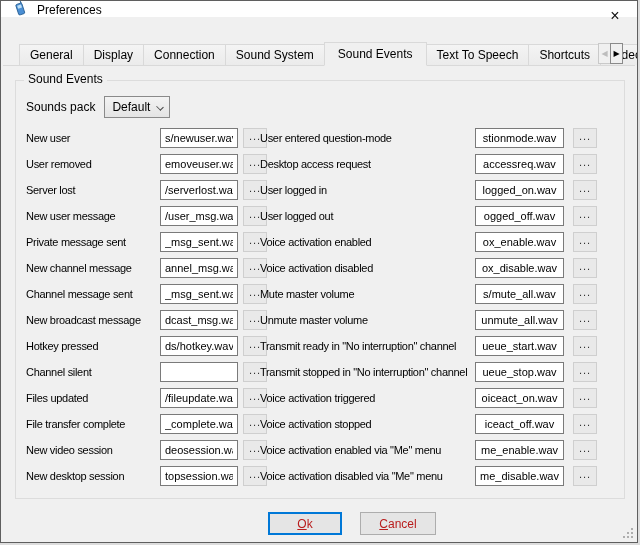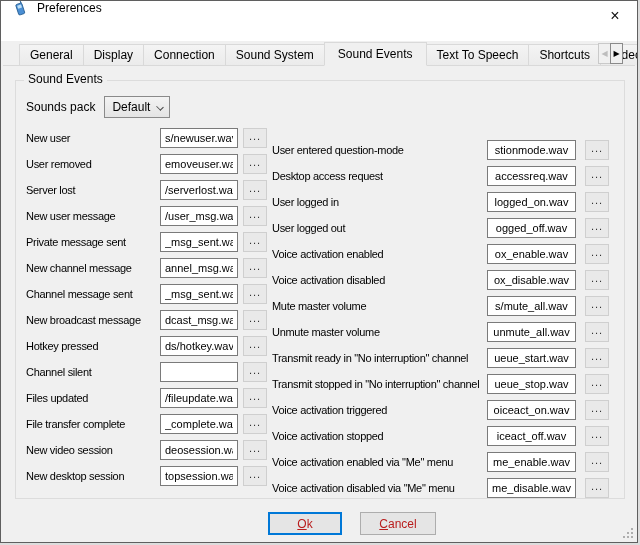--- a/index.html
+++ b/index.html
@@ -4,21 +4,21 @@
 <style>
   html,body{margin:0;padding:0;background:#ddd;}
   *{box-sizing:border-box;}
   .window{
     position:relative;width:638px;height:543px;margin:0;
     border:1px solid #5f5f5f;background:#f0f0f0;
     font-family:"Liberation Sans",sans-serif;font-size:12px;color:#000;
     overflow:hidden;
   }
   
-  .titlebar{position:absolute;top:0;left:0;right:0;height:40px;background:#ffffff;display:flex;align-items:flex-start;}
+  .titlebar{position:absolute;top:0;left:0;right:0;height:16px;background:#ffffff;display:flex;align-items:flex-end;}
   .app-icon{margin-left:11px;width:16px;height:16px;flex:0 0 auto;}
   .title{margin-left:9px;font-size:12px;}
   .close-btn{position:absolute;right:0;top:0;width:44px;height:30px;display:flex;align-items:center;justify-content:center;
     font-size:16px;font-weight:300;color:#111;background:transparent;border:none;cursor:default;}
   
   .tabbar{position:absolute;top:40px;left:2px;right:2px;height:25px;display:flex;align-items:flex-end;
     padding-left:16px;border-bottom:1px solid #d9d9d9;}
   .tab{height:21px;display:flex;align-items:center;padding:0 10px;margin-right:-1px;
     border:1px solid #d9d9d9;border-bottom:none;background:linear-gradient(#f4f4f4,#ebebeb);white-space:nowrap;}
   .tab.active{height:24px;margin-bottom:-1px;background:#f0f0f0;border-bottom:1px solid #f0f0f0;
@@ -34,21 +34,21 @@
   
   .sounds-pack{position:absolute;top:15px;left:10px;display:flex;align-items:center;height:22px;}
   .sp-label{margin-right:9px;}
   .combo{width:66px;height:22px;border:1px solid #8a8a8a;background:linear-gradient(#f3f3f3,#e4e4e4);
     display:flex;align-items:center;padding-left:7px;position:relative;cursor:default;}
   .combo .chev{position:absolute;right:6px;top:7px;width:6px;height:6px;border-right:1px solid #444;
     border-bottom:1px solid #444;transform:rotate(45deg) scaleY(0.8);}
   
   .col{position:absolute;top:44px;display:flex;flex-direction:column;}
   .col.left{left:10px;}
-  .col.right{left:256px;margin-top:12px;}
+  .col.right{left:244px;}
   .row{display:flex;align-items:center;height:26px;}
   .lbl{font-size:11px;letter-spacing:-0.3px;white-space:nowrap;overflow:visible;}
   .col.left .lbl{width:134px;flex:0 0 134px;}
   .col.right .lbl{width:215px;flex:0 0 215px;}
   .field{height:20px;border:1px solid #7a7a7a;background:#fff;color:#000;
     font-family:"Liberation Sans",sans-serif;font-size:11px;padding:0 4px;text-align:right;position:relative;z-index:1;}
   .col.left .field{width:78px;}
   .col.right .field{width:89px;text-align:center;}
   .browse{height:20px;width:24px;border:1px solid #cfcfcf;background:#e9e9e9;color:#333;
     font-family:"Liberation Sans",sans-serif;font-size:11px;line-height:12px;letter-spacing:1px;

